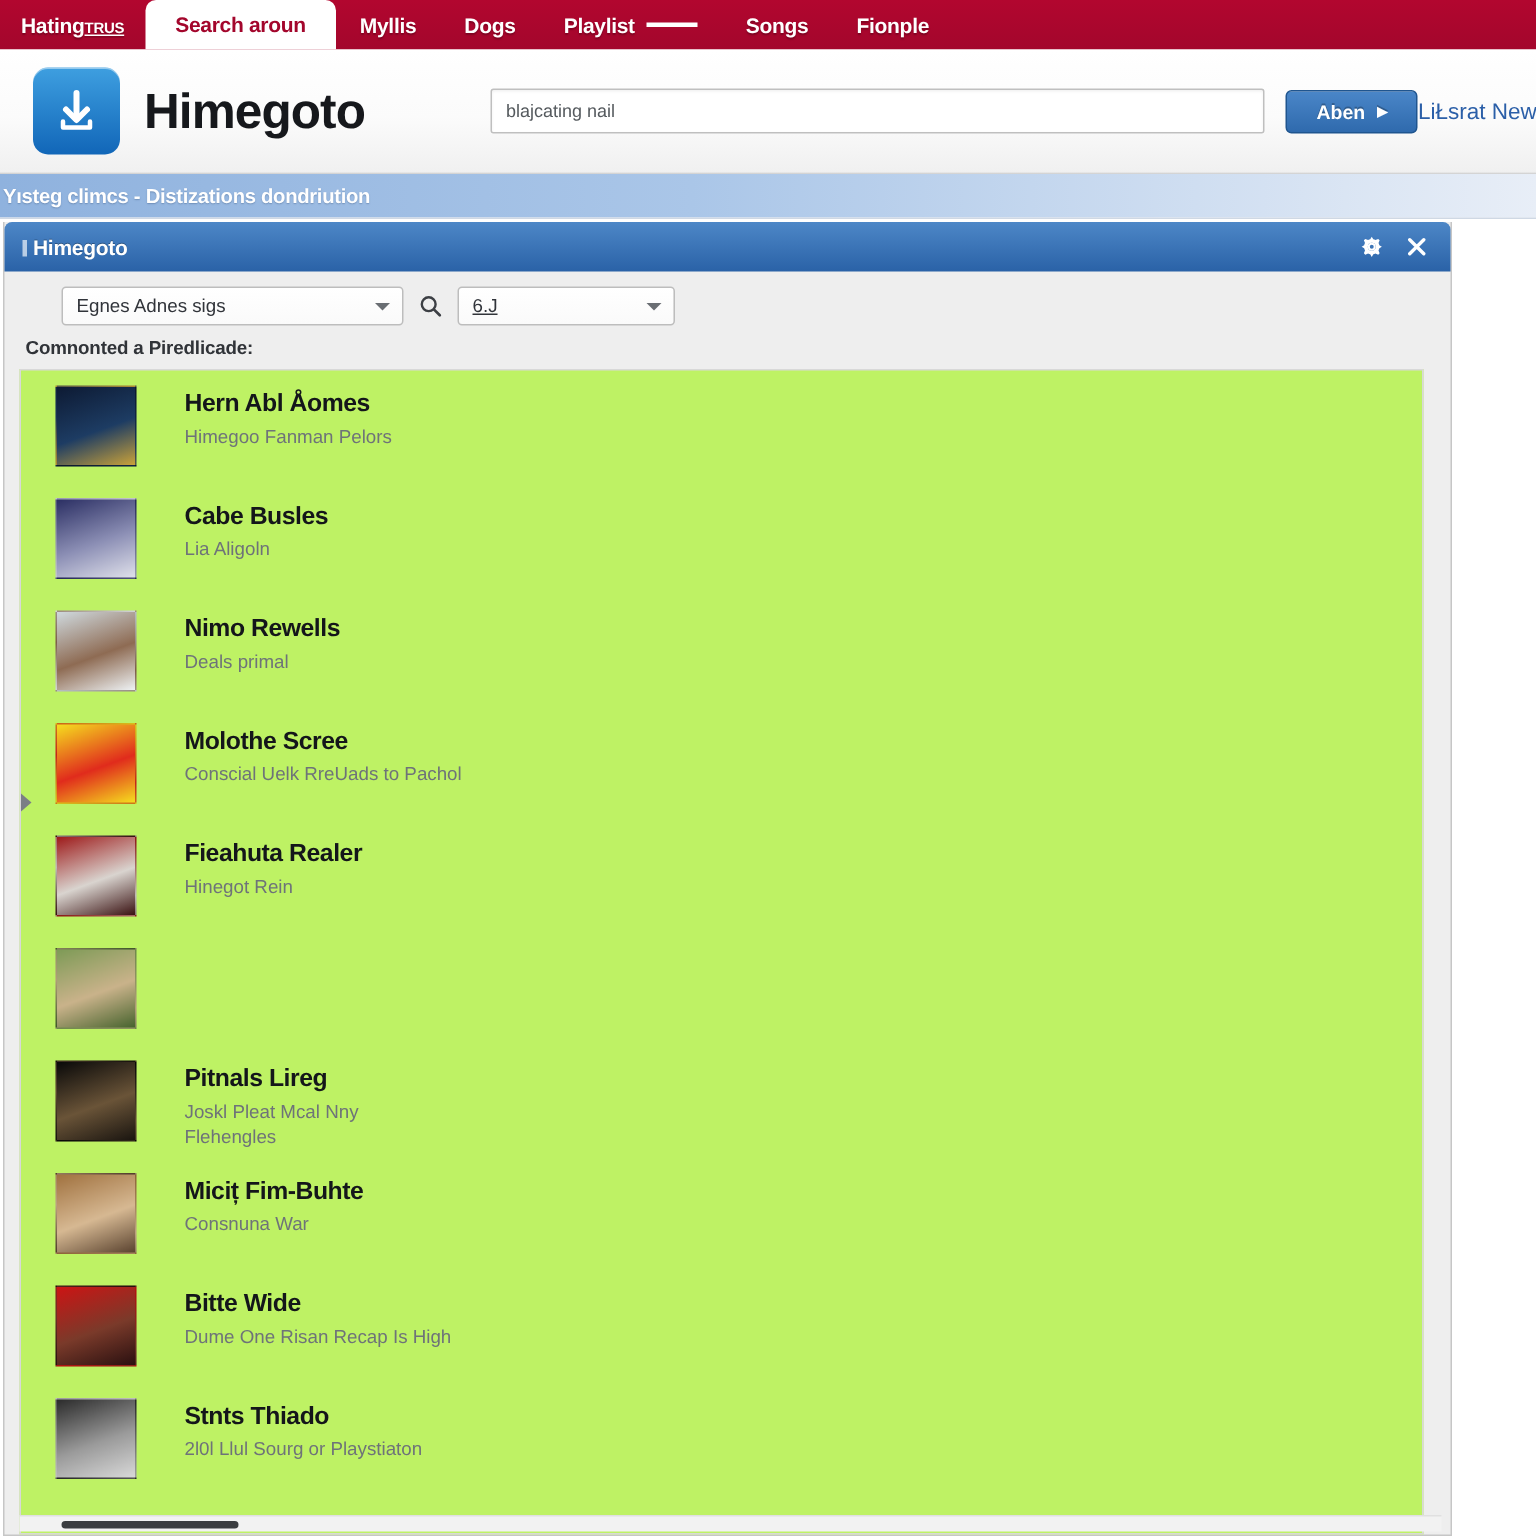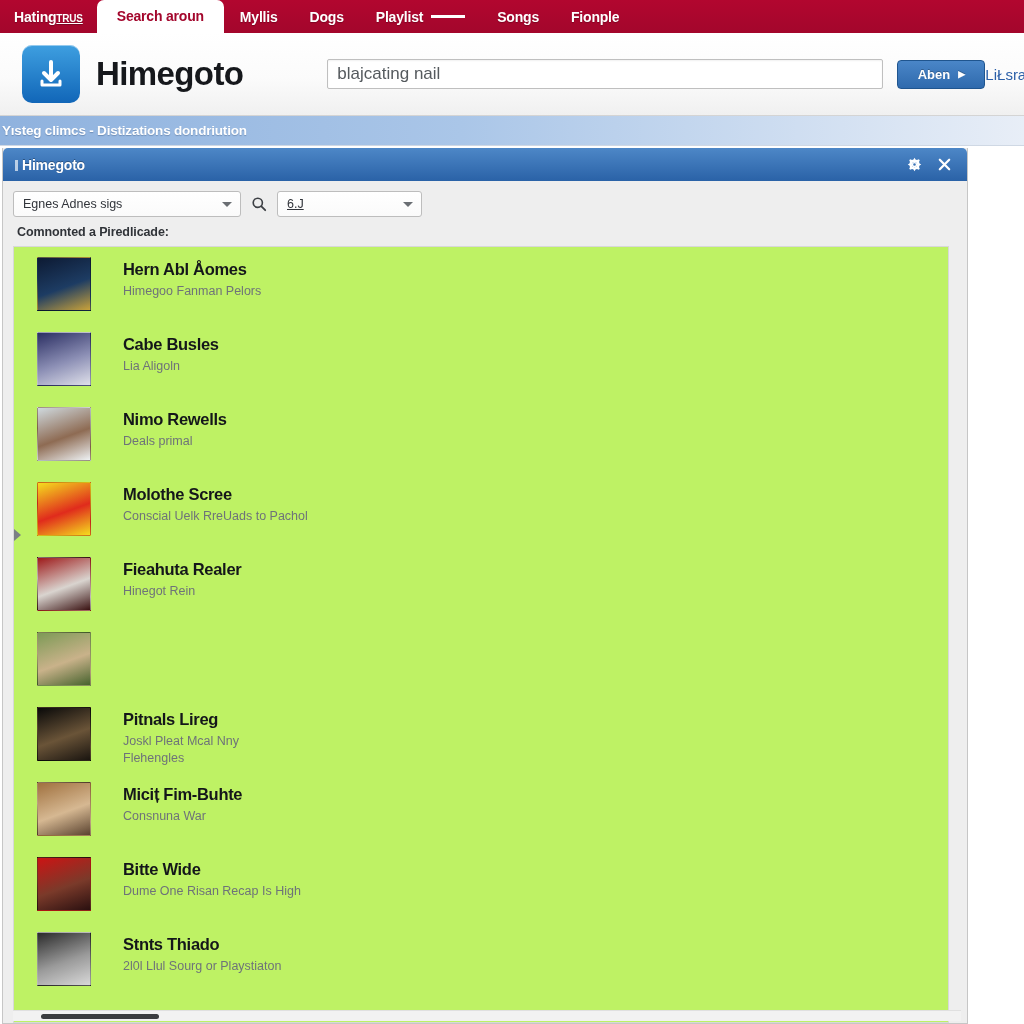--- a/index.html
+++ b/index.html
@@ -98,25 +98,25 @@
     letter-spacing: -0.6px;
     white-space: nowrap;
   }
   .search-wrap {
     display: flex;
     align-items: center;
     margin-left: 84px;
     flex: 1 1 auto;
   }
   .search-input {
-    width: 556px;
+    width: 516px;
     height: 30px;
     border: 1px solid #bfbfbf;
     background: #ffffff;
-    font-size: 17px;
+    font-size: 12px;
     color: #555a5e;
     padding: 0 9px;
     border-radius: 2px;
     font-family: "Liberation Sans", sans-serif;
     box-shadow: inset 0 1px 2px rgba(0,0,0,.06);
   }
   .search-btn {
     margin-left: 14px;
     height: 29px;
     min-width: 88px;
@@ -219,20 +219,21 @@
     width: 18px; height: 18px;
   }
 
   
   .toolbar {
     display: flex;
     align-items: center;
     padding: 10px 10px 0 10px;
     gap: 9px;
     flex: 0 0 auto;
+    margin-left: 28px;
   }
   .combo {
     position: relative;
     height: 26px;
     border: 1px solid #bdbdbd;
     background: linear-gradient(#ffffff, #fafafa);
     border-radius: 3px;
     display: flex;
     align-items: center;
     padding: 0 26px 0 9px;

